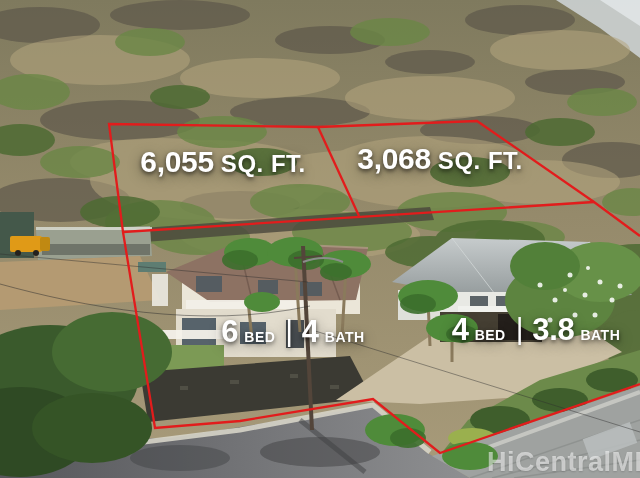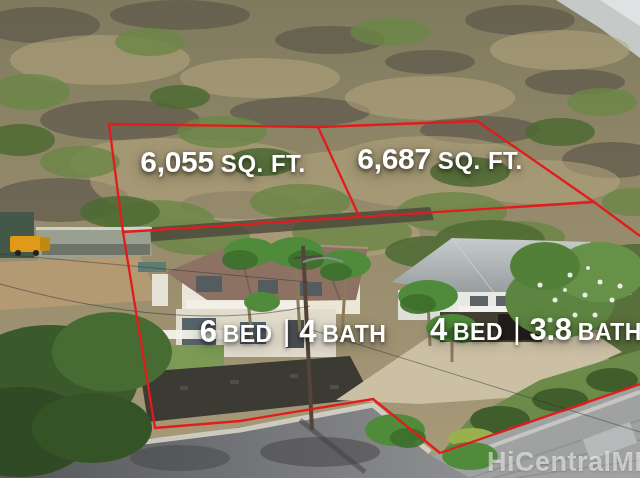--- a/index.html
+++ b/index.html
@@ -11,21 +11,21 @@
   .stage svg{position:absolute;left:0;top:0;display:block;}
   .overlay-label{
     position:absolute;transform:translateX(-50%);
     color:#fff;white-space:nowrap;text-align:center;
     text-shadow:0 2px 4px rgba(0,0,0,.6),0 4px 14px rgba(0,0,0,.4);
     font-weight:600;letter-spacing:-0.3px;line-height:1;
   }
   .sqft .val{font-size:30px;}
   .sqft .unit{font-size:24px;letter-spacing:.5px;margin-left:7px;}
   .bedbath .num{font-size:31px;}
-  .bedbath .cap{font-size:23px;margin-left:6px;letter-spacing:.5px;}
+  .bedbath .cap{font-size:14px;margin-left:6px;letter-spacing:.5px;}
   .bedbath .pipe{font-size:30px;font-weight:300;margin:0 9px 0 10px;position:relative;top:-1px;}
   .watermark{
     position:absolute;left:487px;top:447px;
     font-size:27px;font-weight:600;color:rgba(255,255,255,.55);
     letter-spacing:.5px;white-space:nowrap;
     text-shadow:0 1px 2px rgba(0,0,0,.15);
   }
 </style>
 </head>
 <body>
@@ -268,21 +268,21 @@
     <path d="M640,236 L594,202 L477,121 L318,127 L109,124 L123,232 L155,428 L240,421 L373,399 L440,453 L640,384" fill="none" stroke="#e21c1c" stroke-width="2.3"></path>
     <path d="M123,232 L594,202" fill="none" stroke="#e21c1c" stroke-width="2.3"></path>
     <path d="M318,127 L359,216" fill="none" stroke="#e21c1c" stroke-width="2.3"></path>
   </svg>
 
   <div class="overlay-label sqft" style="left:223px;top:147px;">
     <span class="val">6,055</span><span class="unit">SQ. FT.</span>
   </div>
 
   <div class="overlay-label sqft" style="left:440px;top:144px;">
-    <span class="val">6,687</span><span class="unit">SQ. FT.</span>
+    <span class="val">3,068</span><span class="unit">SQ. FT.</span>
   </div>
 
   <div class="overlay-label bedbath" style="left:293px;top:316px;">
     <span class="num">6</span><span class="cap">BED</span><span class="pipe">|</span><span class="num">4</span><span class="cap">BATH</span>
   </div>
 
   <div class="overlay-label bedbath" style="left:536px;top:314px;">
     <span class="num">4</span><span class="cap">BED</span><span class="pipe">|</span><span class="num">3.8</span><span class="cap">BATH</span>
   </div>
 

